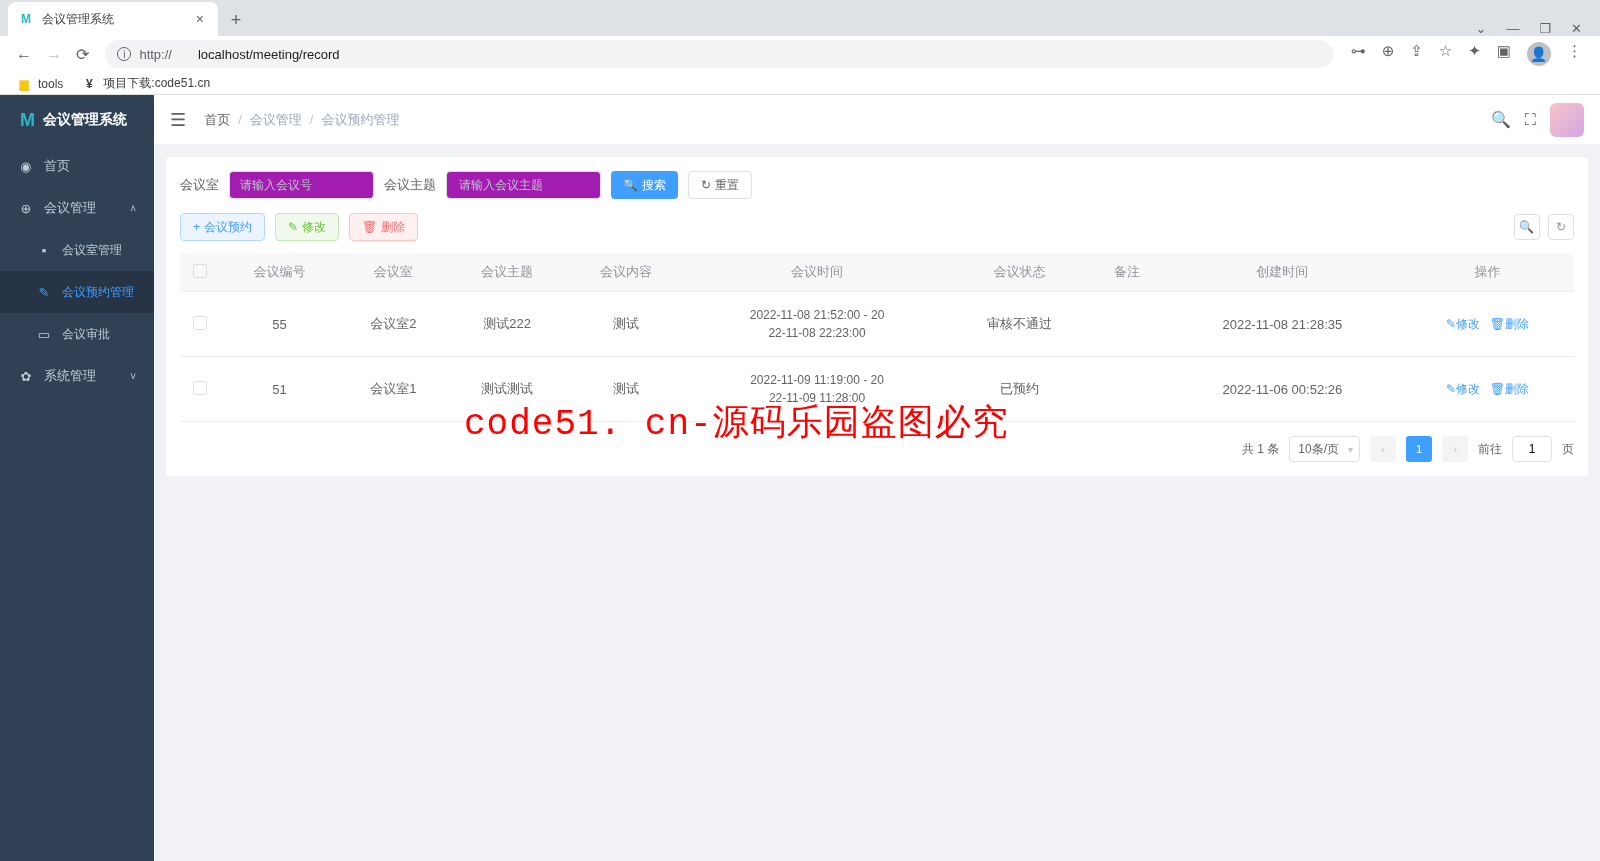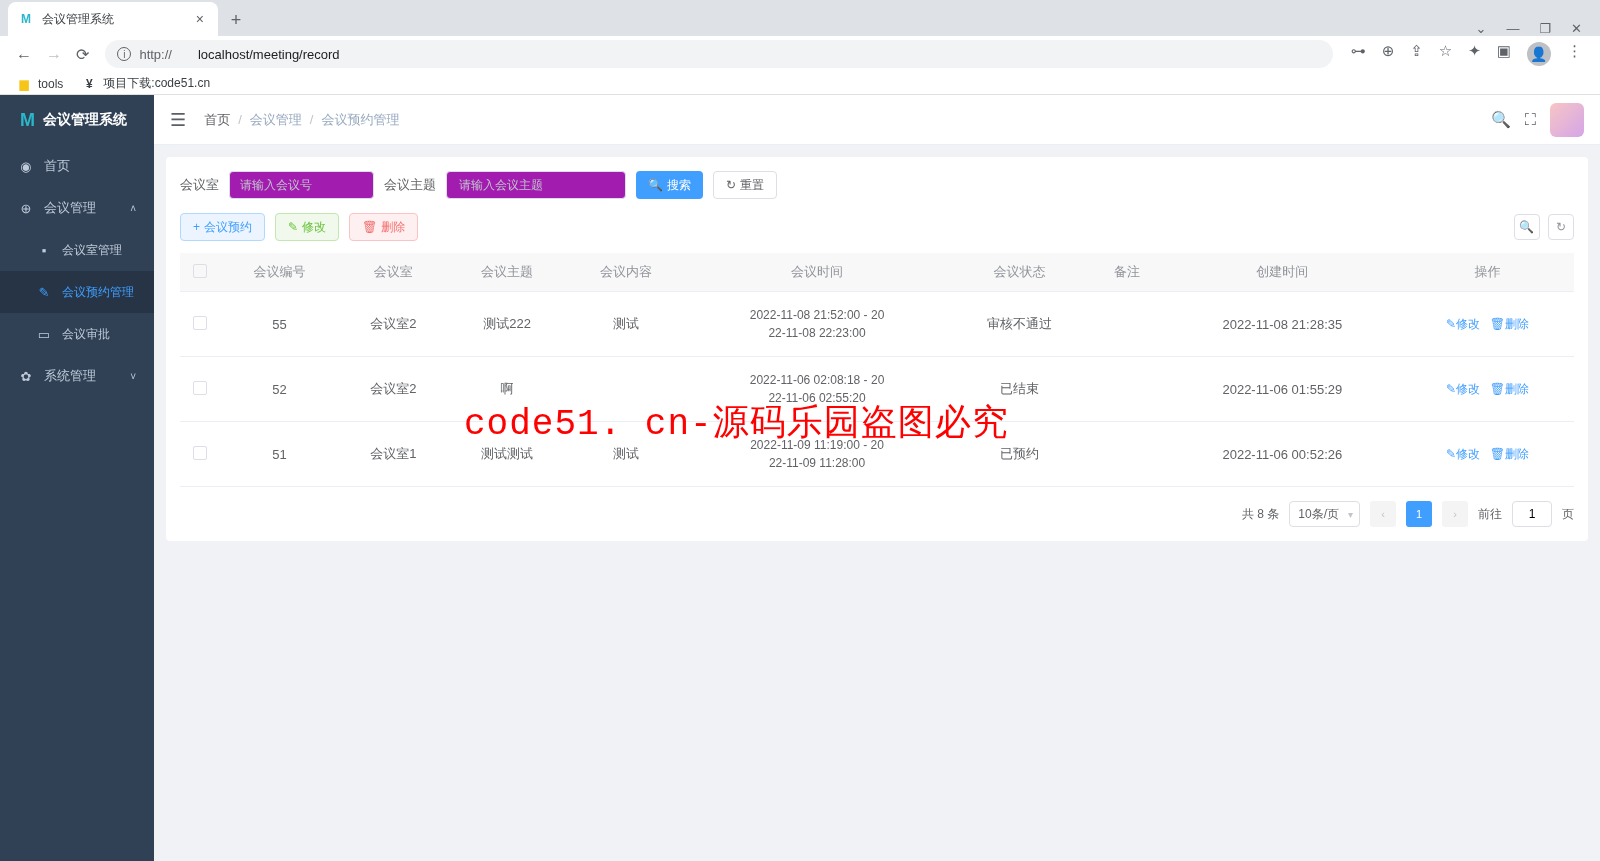--- a/index.html
+++ b/index.html
@@ -54,21 +54,21 @@
     .header-right { margin-left: auto; display: flex; align-items: center; gap: 14px; }
     .header-right span { cursor: pointer; color: #5a5e66; font-size: 16px; }
     .user-avatar { width: 34px; height: 34px; border-radius: 6px; background: linear-gradient(135deg, #f8c5c5, #d4a5e8); }
     
     .content { flex: 1; padding: 12px; overflow: auto; }
     .panel { background: #fff; border-radius: 4px; padding: 14px; }
     
     .search-row { display: flex; align-items: center; gap: 10px; margin-bottom: 14px; flex-wrap: wrap; }
     .search-row label { font-size: 13px; color: #606266; }
     .el-input { height: 28px; border: 1px solid #dcdfe6; border-radius: 4px; padding: 0 10px; font-size: 12px; width: 145px; background:#a21caf; }
-    .el-input.wide { width: 180px; padding-left: 12px; }
+    .el-input.wide { width: 155px; padding-left: 12px; }
     .el-input::placeholder { color: #c0c4cc; }
     .btn { height: 28px; border-radius: 4px; padding: 0 12px; font-size: 12px; border: none; cursor: pointer; display: inline-flex; align-items: center; gap: 4px; }
     .btn-primary { background: #409eff; color: #fff; }
     .btn-default { background: #fff; border: 1px solid #dcdfe6; color: #606266; }
     .btn-plain-primary { background: #ecf5ff; border: 1px solid #b3d8ff; color: #409eff; }
     .btn-plain-success { background: #f0f9eb; border: 1px solid #c2e7b0; color: #67c23a; }
     .btn-plain-danger { background: #fef0f0; border: 1px solid #fbc4c4; color: #f56c6c; }
     
     .toolbar-row { display: flex; align-items: center; gap: 10px; margin-bottom: 12px; }
     .toolbar-right { margin-left: auto; display: flex; gap: 8px; }
@@ -267,53 +267,38 @@
     <td>审核不通过</td>
     <td></td>
     <td>2022-11-08 21:28:35</td>
     <td>
       <span class="link-edit">✎修改</span>
       <span class="link-del">🗑删除</span>
     </td>
   </tr>
               <tr>
     <td><span class="checkbox"></span></td>
-    <td>52</td>
-    <td>会议室2</td>
-    <td>啊</td>
-    <td></td>
-    <td class="time-cell">2022-11-06 02:08:18 - 20<br>22-11-06 02:55:20</td>
-    <td>已结束</td>
-    <td></td>
-    <td>2022-11-06 01:55:29</td>
-    <td>
-      <span class="link-edit">✎修改</span>
-      <span class="link-del">🗑删除</span>
-    </td>
-  </tr>
-              <tr>
-    <td><span class="checkbox"></span></td>
     <td>51</td>
     <td>会议室1</td>
     <td>测试测试</td>
     <td>测试</td>
     <td class="time-cell">2022-11-09 11:19:00 - 20<br>22-11-09 11:28:00</td>
     <td>已预约</td>
     <td></td>
     <td>2022-11-06 00:52:26</td>
     <td>
       <span class="link-edit">✎修改</span>
       <span class="link-del">🗑删除</span>
     </td>
   </tr>
             </tbody>
         </table>
 
         <div class="pagination">
-          <span>共 8 条</span>
+          <span>共 1 条</span>
           <div class="page-select">
             <span>10条/页</span>
           </div>
           <button class="page-btn">‹</button>
           <button class="page-btn active">1</button>
           <button class="page-btn">›</button>
           <span>前往</span>
           <input class="page-input" value="1" style="">
           <span>页</span>
         </div>

